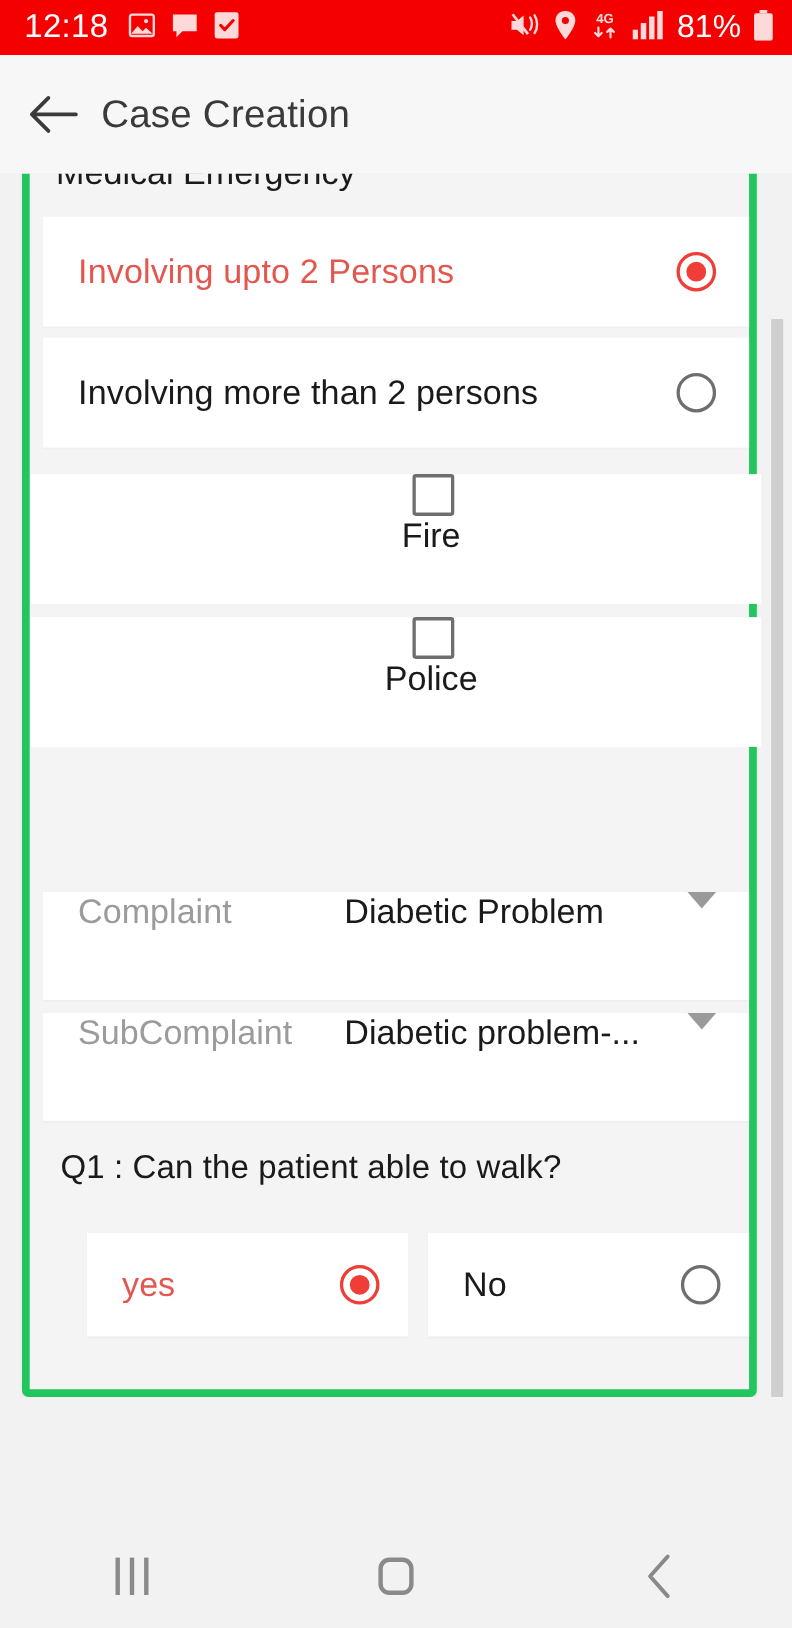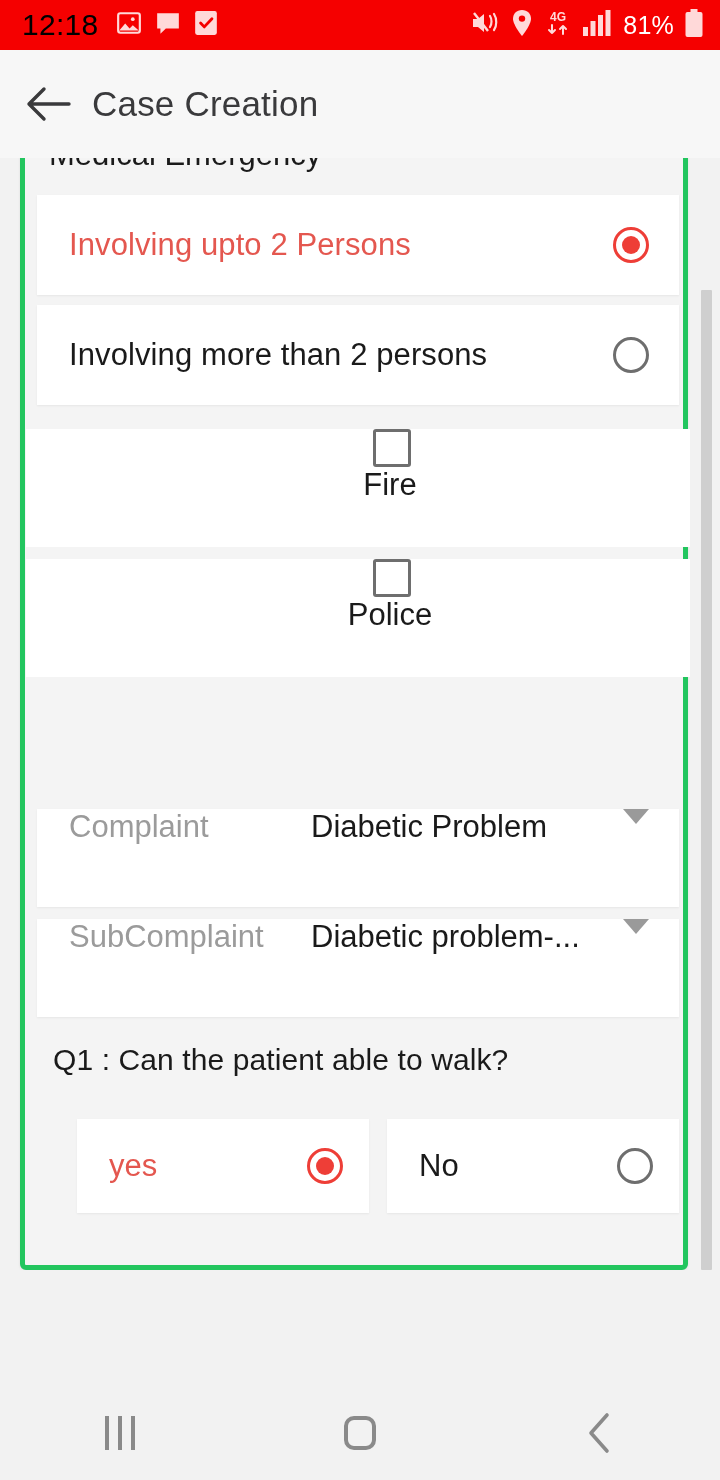--- a/index.html
+++ b/index.html
@@ -10,25 +10,25 @@
     overflow:hidden;
   }
   #app { position:relative; width:720px; height:1480px; background:#f2f2f2; }
 
   
   .statusbar {
     position:absolute; top:0; left:0; width:720px; height:50px;
     background:#f50000; display:flex; align-items:center;
     padding:0 16px 0 22px; color:#ffffff;
   }
-  .sb-time { font-size:30px; letter-spacing:.3px; color:#000000; font-weight:400; }
+  .sb-time { font-size:30px; letter-spacing:.3px; color:#ffffff; font-weight:400; }
   .sb-left-icons { display:flex; align-items:center; gap:13px; margin-left:17px; }
   .sb-spacer { flex:1; }
   .sb-right { display:flex; align-items:center; gap:10px; }
-  .sb-pct { font-size:25px; color:#fff; margin-left:2px; letter-spacing:.2px; }
+  .sb-pct { font-size:29px; color:#fff; margin-left:2px; letter-spacing:.2px; }
   .sb-ico { display:block; }
 
   
   .appbar {
     position:absolute; top:50px; left:0; width:720px; height:108px;
     background:#f7f7f7; display:flex; align-items:center;
     box-shadow:0 1px 0 rgba(0,0,0,.05);
   }
   .back-arrow { width:96px; height:108px; display:flex; align-items:center; justify-content:center; }
   .appbar-title {
@@ -37,21 +37,21 @@
   }
 
   
   .scrollarea {
     position:absolute; top:158px; left:0; width:720px; height:1112px;
     background:#f2f2f2; overflow:hidden;
   }
   .outer-card {
     position:absolute; top:-18px; left:20px; width:668px; height:1130px;
     background:#f4f4f4;
-    border:5px solid #22c55e;
+    border:7px solid #22c55e;
     border-radius:6px;
     box-shadow:0 1px 3px rgba(0,0,0,.08);
   }
   .clipped-heading {
     position:absolute; top:-8px; left:24px;
     font-size:31px; color:#1a1a1a; white-space:nowrap;
   }
 
   
   .opt-card {

